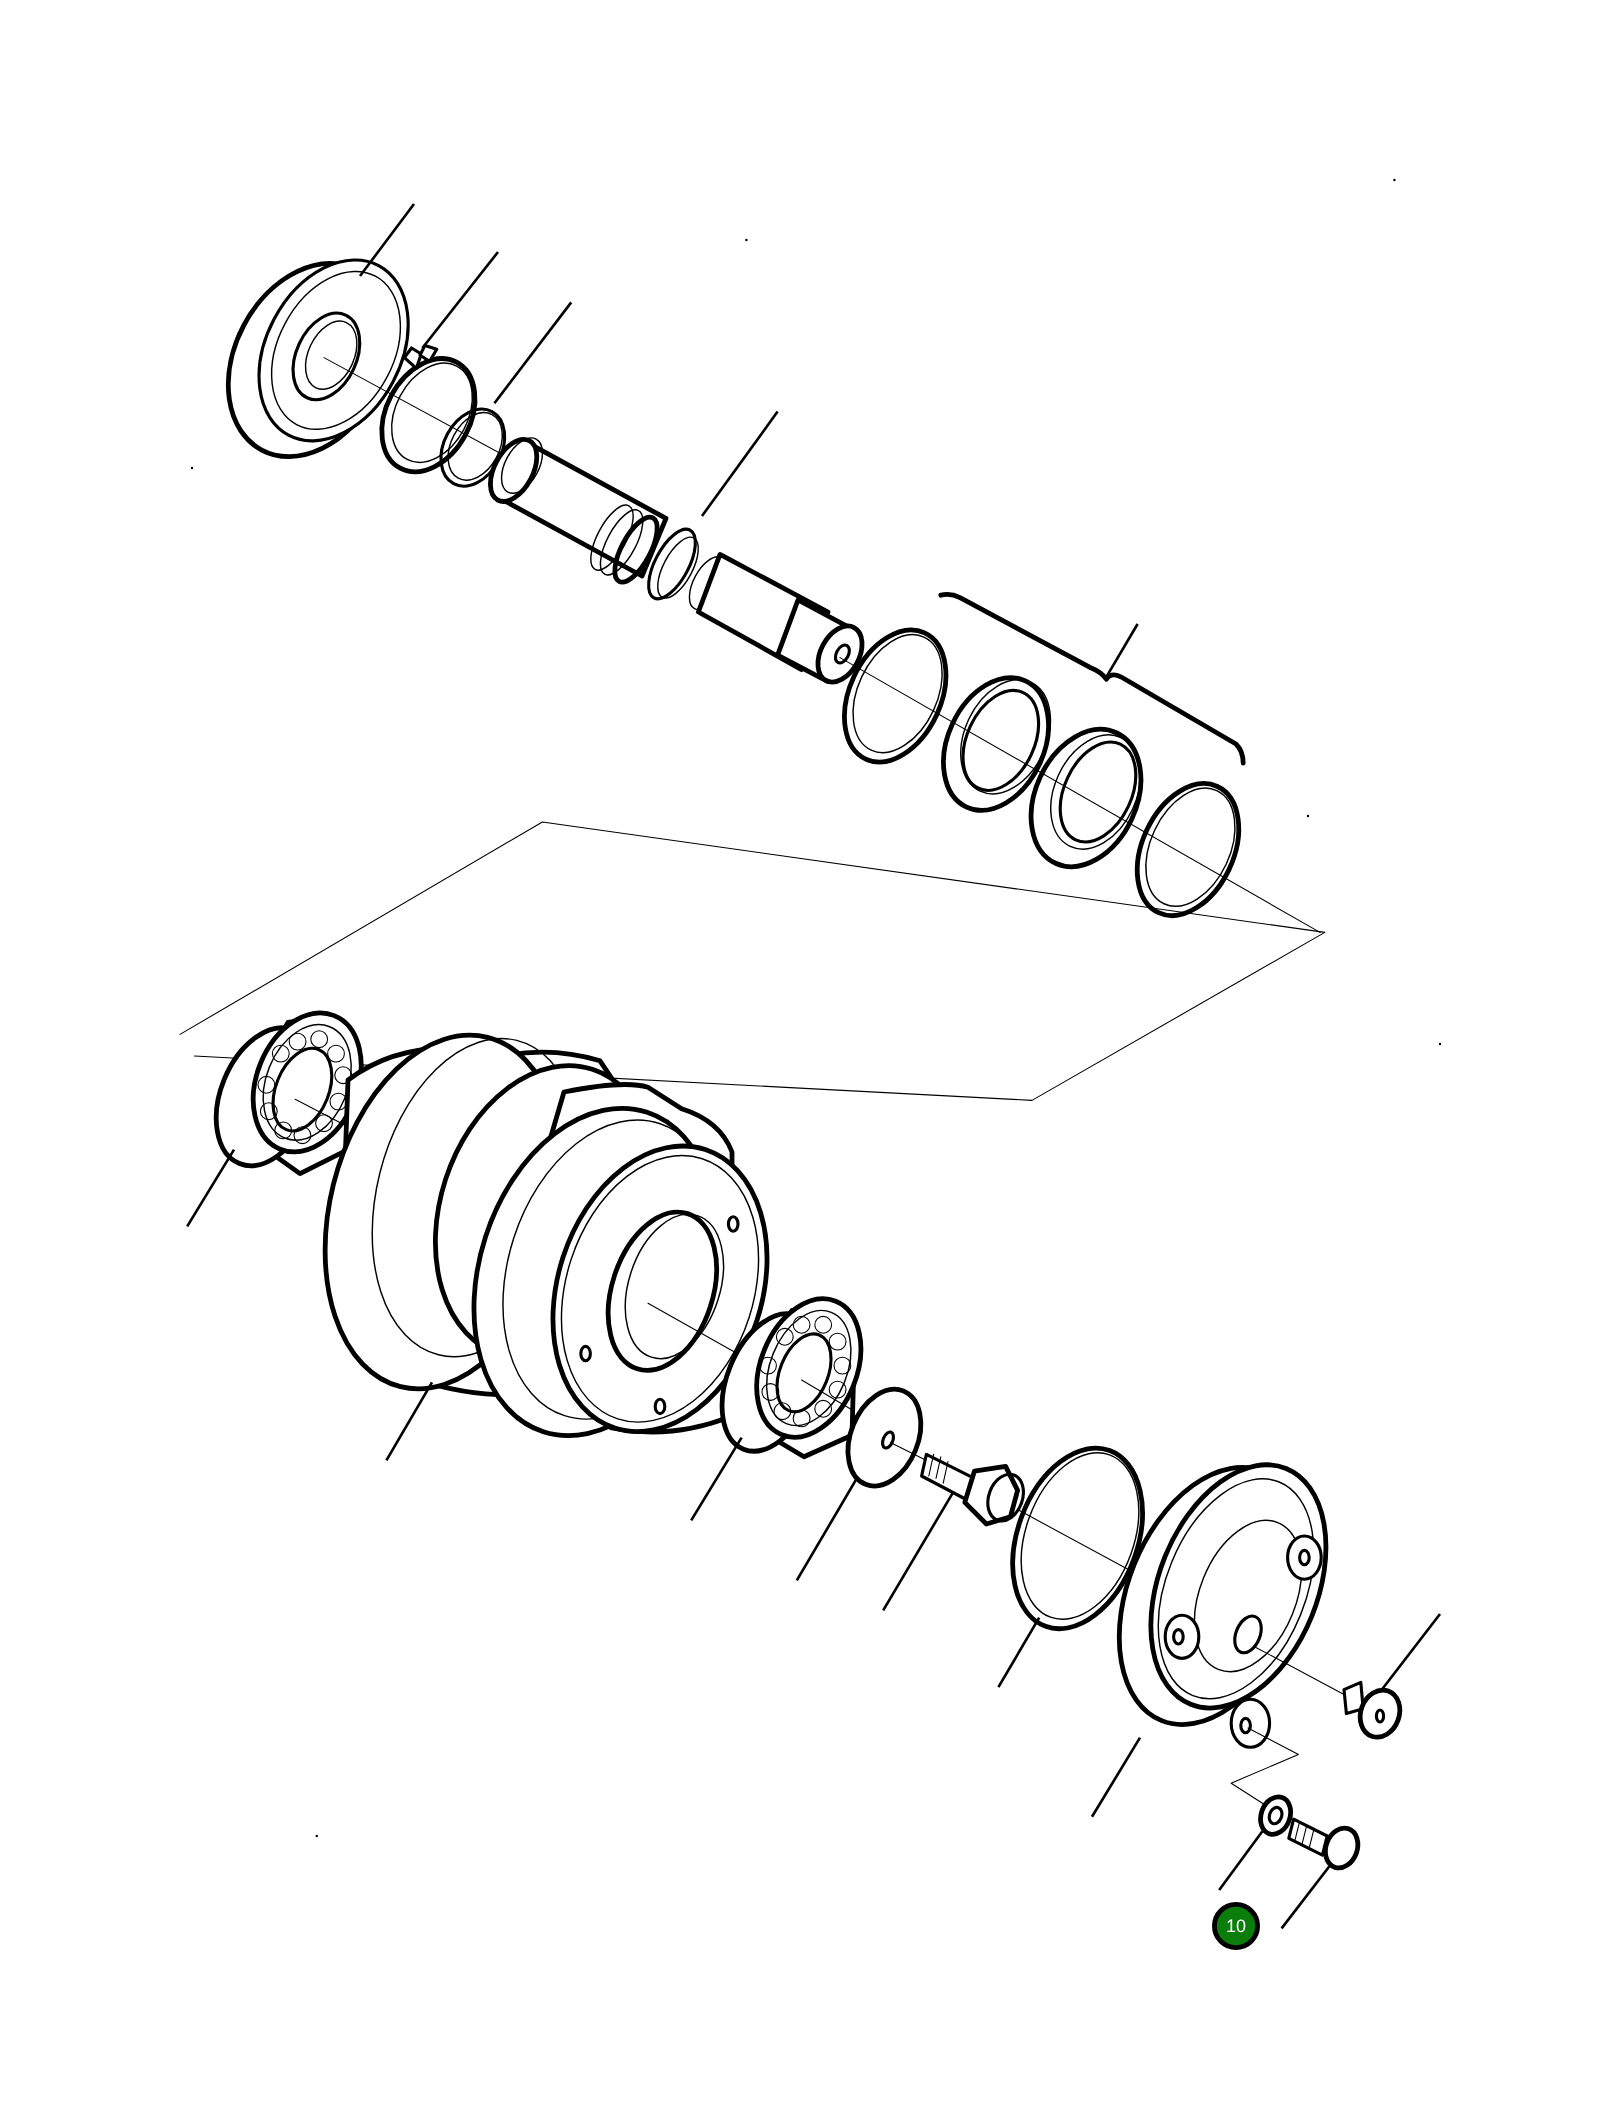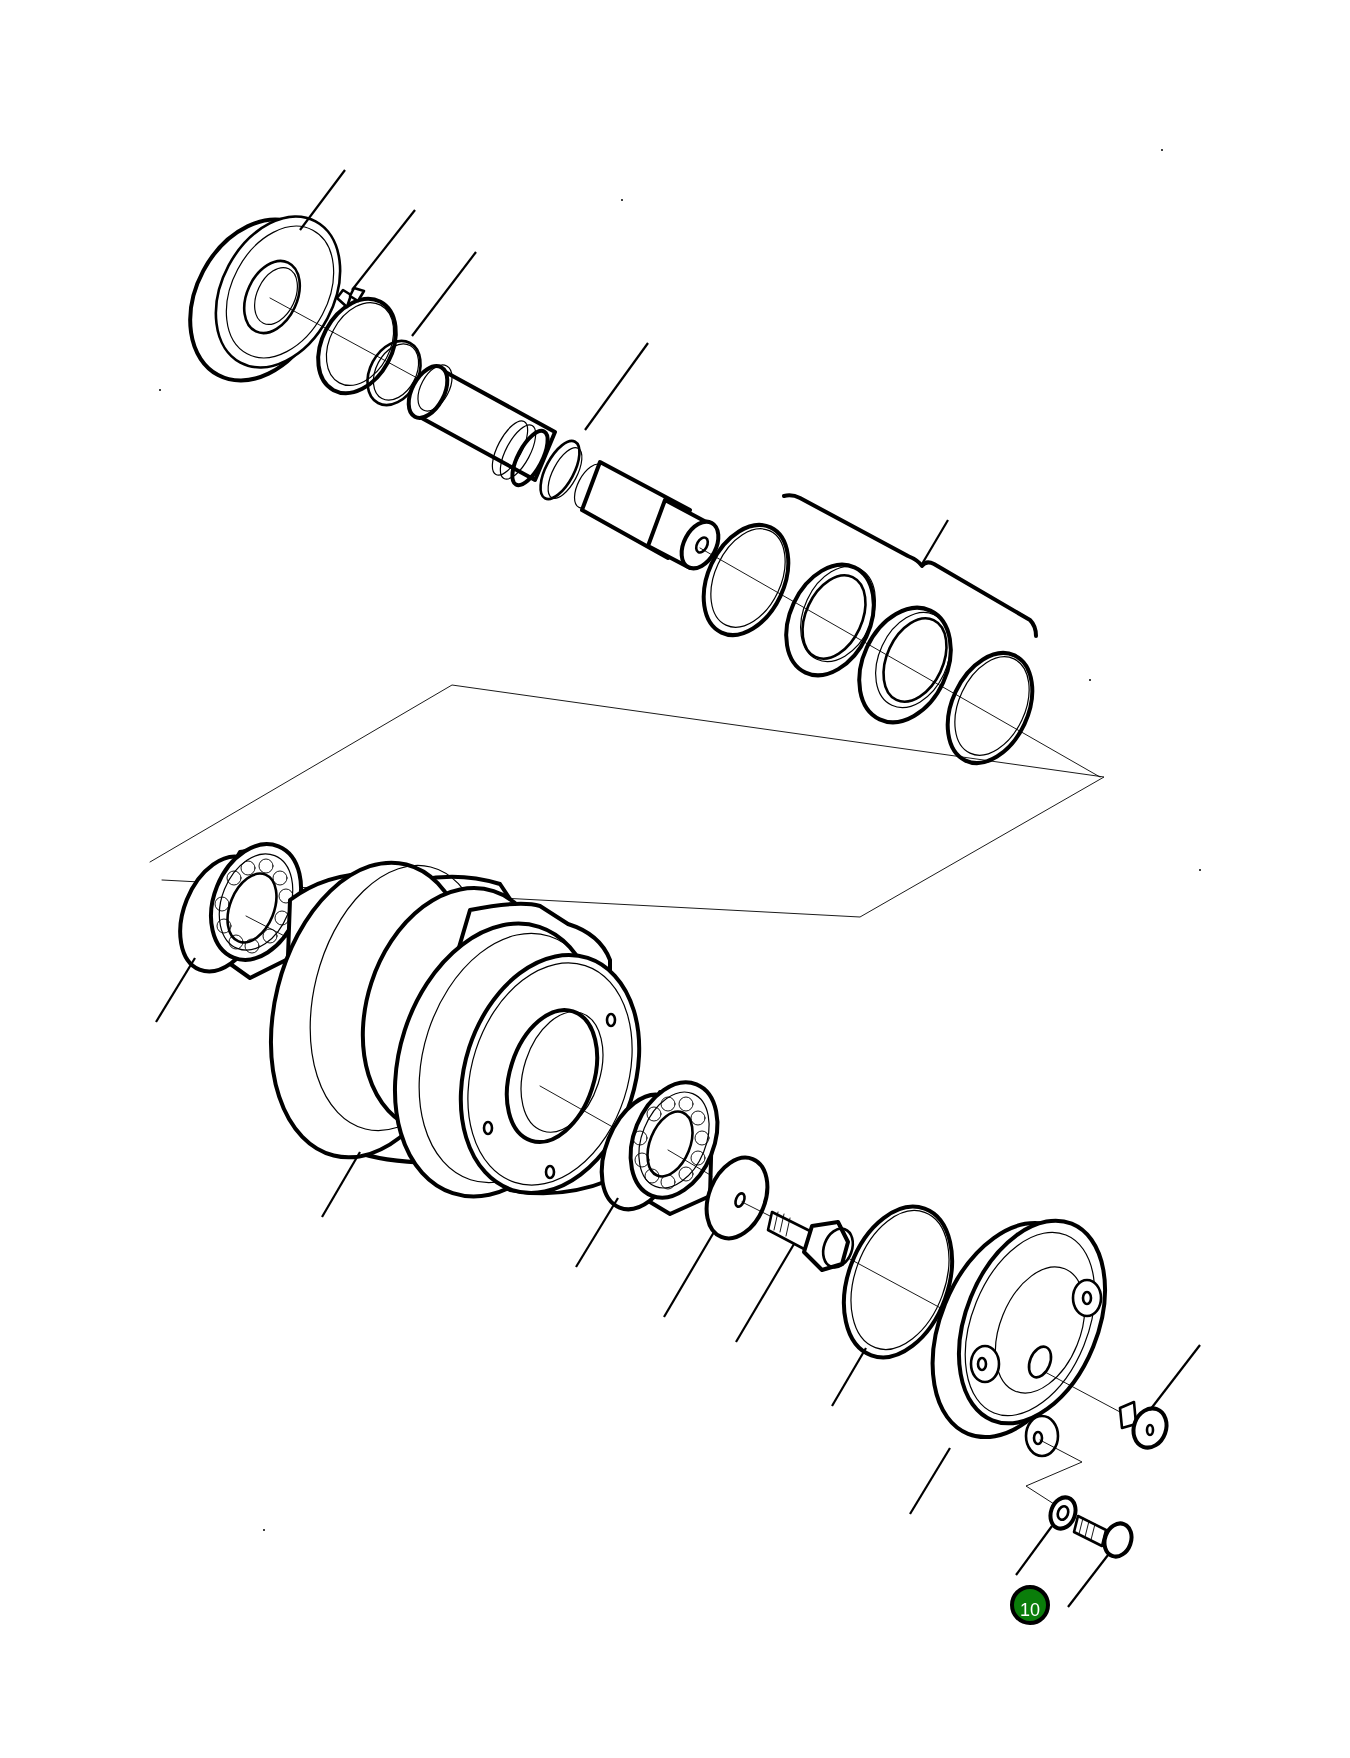--- a/index.html
+++ b/index.html
@@ -9,22 +9,22 @@
   svg { display: block; }
   .ink { fill: none; stroke: #000; stroke-linecap: round; stroke-linejoin: round; }
   .thick { stroke-width: 4; }
   .med { stroke-width: 2.6; }
   .thin { stroke-width: 1.2; }
   .hair { stroke-width: 0.9; }
   .leader { stroke: #000; stroke-width: 2.2; fill: none; }
   .leader-hit { stroke: transparent; stroke-width: 14; fill: none; cursor: pointer; }
   .white { fill: #fff; }
   .badge { position: absolute; width: 32px; height: 32px; border-radius: 50%;
-           border: 4px solid #000; display: flex; align-items: flex-end; justify-content: center;
-           color: #fff; font-size: 18px; cursor: pointer; }
+           border: 4px solid #000; display: flex; align-items: center; justify-content: center;
+           color: #fff; font-size: 15px; cursor: pointer; }
 </style>
 </head>
 <body>
 
 <div id="canvas">
 <svg width="1350" height="1758" viewBox="0 0 1350 1758" xmlns="http://www.w3.org/2000/svg">
 
   <g>
     <ellipse class="ink thick white" cx="258" cy="300" rx="62" ry="85" transform="rotate(28 258 300)"></ellipse>
     <ellipse class="ink med white" cx="278" cy="292" rx="56" ry="80" transform="rotate(28 278 292)"></ellipse>

